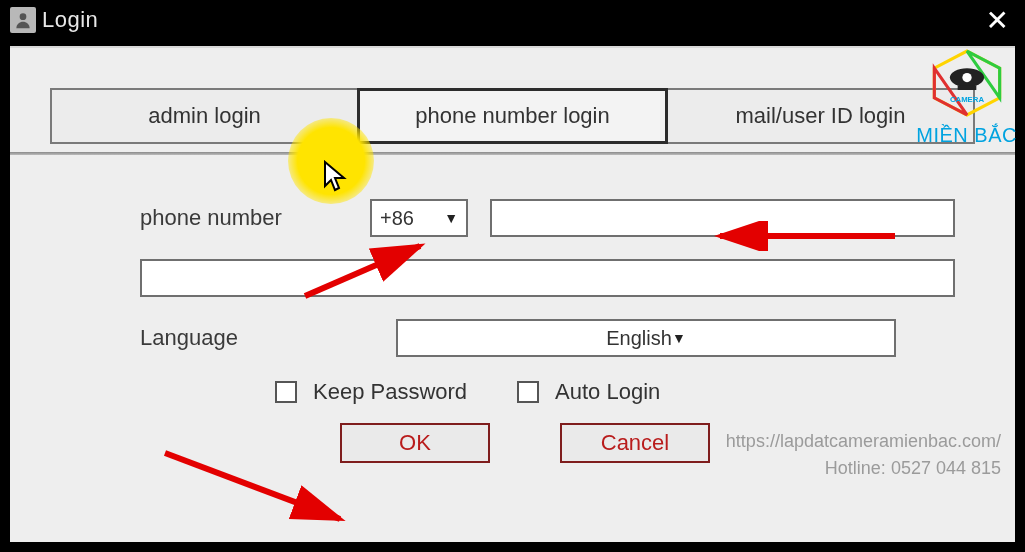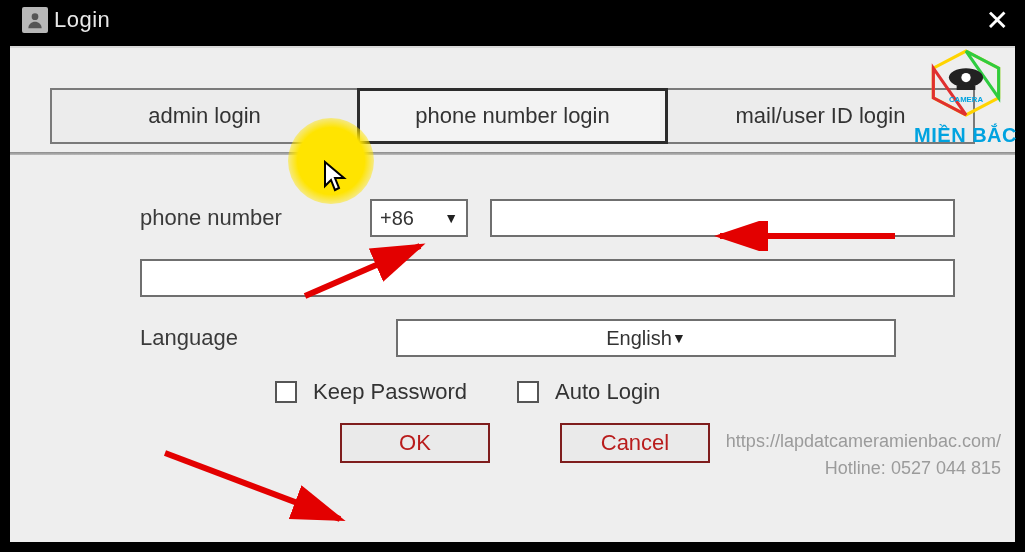--- a/index.html
+++ b/index.html
@@ -19,21 +19,21 @@
     background: #000;
   }
 
   .titlebar {
     height: 40px;
     background: #000;
     color: #e8e8e8;
     display: flex;
     align-items: center;
     justify-content: space-between;
-    padding: 0 10px 0 22px;
+    padding: 0 10px 0 10px;
   }
   .titlebar-left { display: flex; align-items: center; gap: 6px; }
   .app-icon {
     width: 26px; height: 26px; background: #b8b8b8; border-radius: 2px;
     display: flex; align-items: center; justify-content: center;
   }
   .app-icon svg { width: 20px; height: 20px; }
   .title-text { font-size: 22px; letter-spacing: .5px; }
   .close-x { font-size: 28px; color: #fff; cursor: pointer; padding: 0 6px; }
 
@@ -159,21 +159,21 @@
   .brand {
     position: absolute;
     right: 8px; top: 48px;
     text-align: center;
     z-index: 9;
   }
   .brand-hex {
     width: 80px; height: 70px; margin: 0 auto;
   }
   .brand-text {
-    font-weight: 700;
+    font-weight: 400;
     color: #00a3e0;
     font-size: 20px;
     letter-spacing: .5px;
     margin-top: 2px;
   }
 </style>
 </head>
 <body>
 
 <div class="window">

